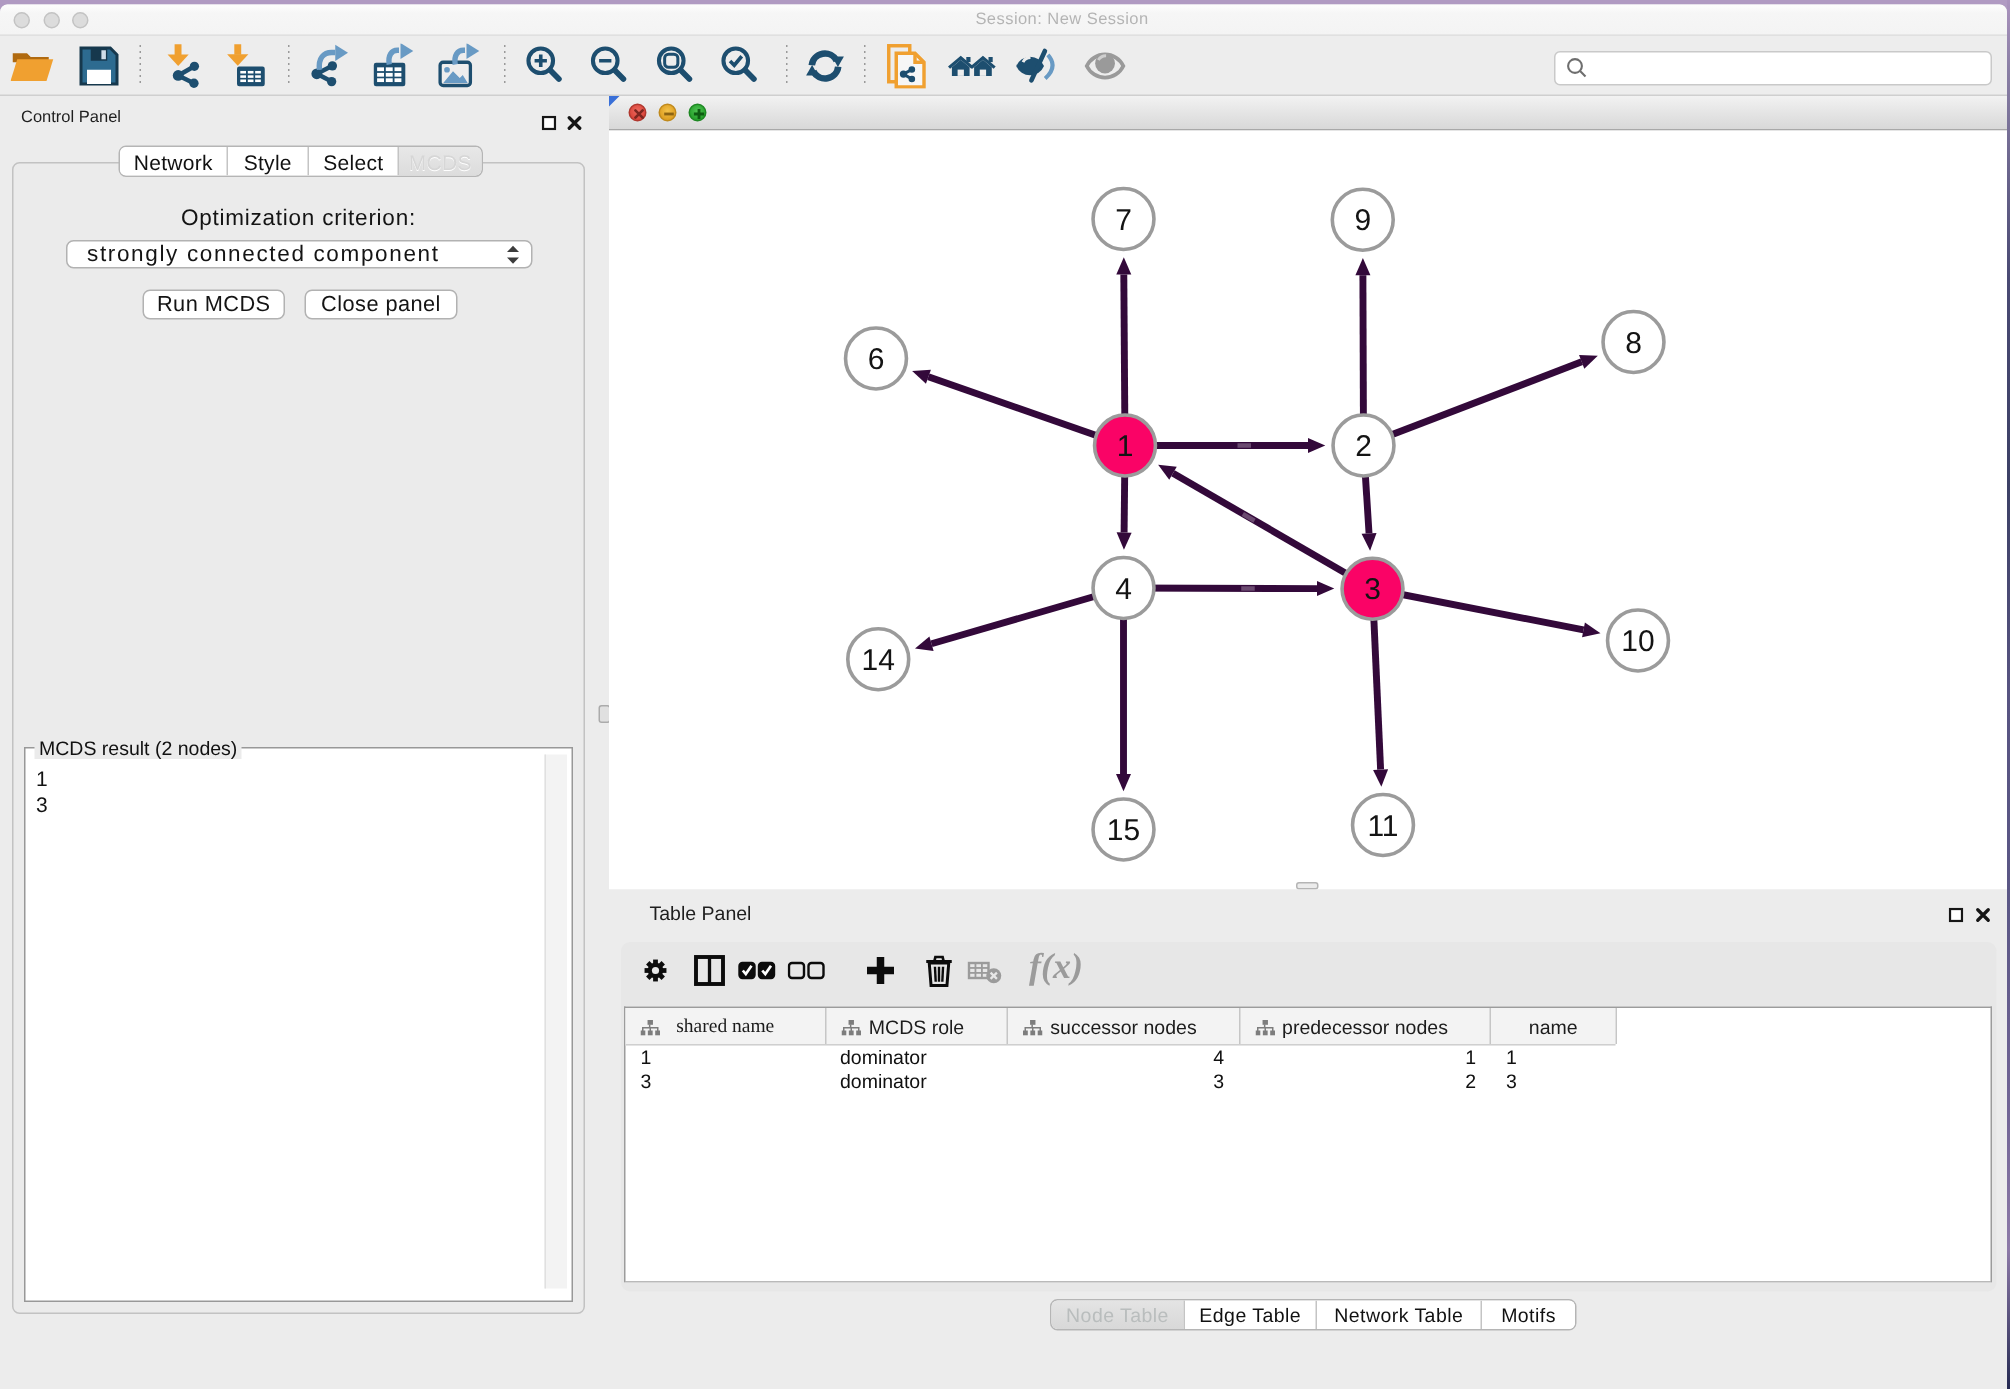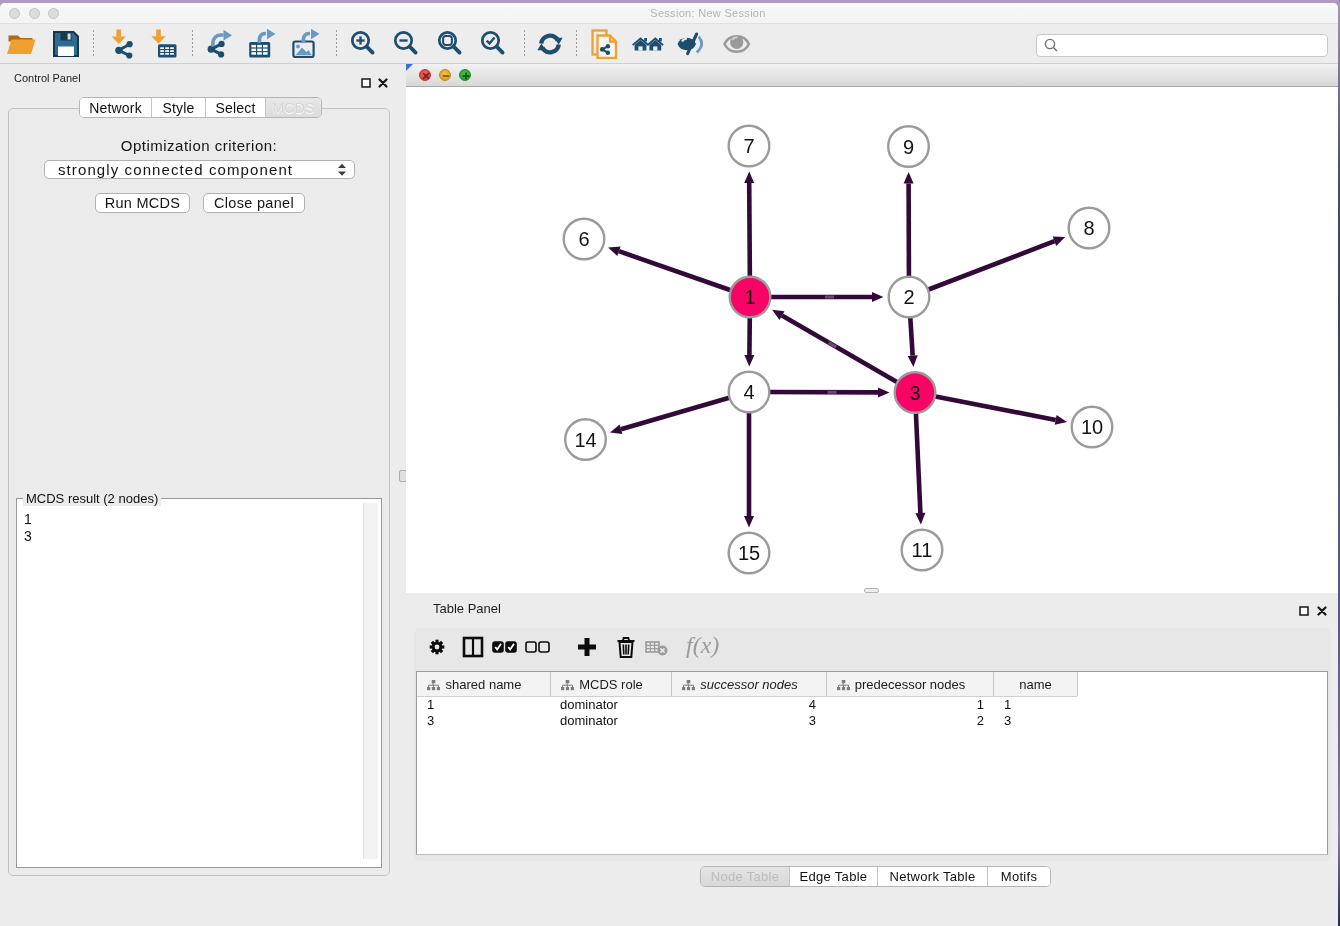--- a/index.html
+++ b/index.html
@@ -458,43 +458,43 @@
                   <line x1="2" y1="11.3" x2="15" y2="11.3"></line>
                   <line x1="2" y1="14.6" x2="15" y2="14.6"></line>
                   <line x1="6.3" y1="8" x2="6.3" y2="18"></line>
                   <line x1="10.6" y1="8" x2="10.6" y2="18"></line>
                 </g>
                 <circle cx="18.5" cy="16.5" r="5" fill="#9b9b9b"></circle>
                 <path d="M16.4,14.4 L20.6,18.6 M20.6,14.4 L16.4,18.6" stroke="#e7e7e7" stroke-width="1.5"></path>
               </g>
             </svg>
           </div>
-          <div style="position:absolute; left:272px; top:4px;"><span style="font-family:'Liberation Serif',serif; font-style:italic; font-size:24px; color:#9b9b9b;">f(x)</span></div>
+          <div style="position:absolute; left:272px; top:4px;font-weight:bold;"><span style="font-family:'Liberation Serif',serif; font-style:italic; font-size:24px; color:#9b9b9b;">f(x)</span></div>
         </div>
       <div id="ttable" class="abs">
         <div id="thead">
-            <div class="th" style="left:0px; width:134px;"><span style="position:absolute;left:10px;top:7px;"><svg width="13" height="11" viewBox="0 0 13 11">
+            <div class="th" style="left:0px; width:134px;font-family:Liberation Serif, serif;"><span style="position:absolute;left:10px;top:7px;"><svg width="13" height="11" viewBox="0 0 13 11">
                   <g fill="#7d7d7d">
                     <rect x="4.7" y="0" width="3.6" height="3.2"></rect>
                     <rect x="0" y="7" width="3.2" height="3.2"></rect>
                     <rect x="4.9" y="7" width="3.2" height="3.2"></rect>
                     <rect x="9.8" y="7" width="3.2" height="3.2"></rect>
                     <path d="M6.1,3 L6.1,5.2 M1.5,7.3 L1.5,5.2 L11.5,5.2 L11.5,7.3 M6.5,5.2 L6.5,7.3" stroke="#7d7d7d" stroke-width="1" fill="none"></path>
                   </g>
                 </svg></span>shared name</div>
             <div class="th" style="left:134px; width:121px;"><span style="position:absolute;left:10px;top:7px;"><svg width="13" height="11" viewBox="0 0 13 11">
                   <g fill="#7d7d7d">
                     <rect x="4.7" y="0" width="3.6" height="3.2"></rect>
                     <rect x="0" y="7" width="3.2" height="3.2"></rect>
                     <rect x="4.9" y="7" width="3.2" height="3.2"></rect>
                     <rect x="9.8" y="7" width="3.2" height="3.2"></rect>
                     <path d="M6.1,3 L6.1,5.2 M1.5,7.3 L1.5,5.2 L11.5,5.2 L11.5,7.3 M6.5,5.2 L6.5,7.3" stroke="#7d7d7d" stroke-width="1" fill="none"></path>
                   </g>
                 </svg></span>MCDS role</div>
-            <div class="th" style="left:255px; width:155px;font-style:italic;"><span style="position:absolute;left:10px;top:7px;"><svg width="13" height="11" viewBox="0 0 13 11">
+            <div class="th" style="left:255px; width:155px;"><span style="position:absolute;left:10px;top:7px;"><svg width="13" height="11" viewBox="0 0 13 11">
                   <g fill="#7d7d7d">
                     <rect x="4.7" y="0" width="3.6" height="3.2"></rect>
                     <rect x="0" y="7" width="3.2" height="3.2"></rect>
                     <rect x="4.9" y="7" width="3.2" height="3.2"></rect>
                     <rect x="9.8" y="7" width="3.2" height="3.2"></rect>
                     <path d="M6.1,3 L6.1,5.2 M1.5,7.3 L1.5,5.2 L11.5,5.2 L11.5,7.3 M6.5,5.2 L6.5,7.3" stroke="#7d7d7d" stroke-width="1" fill="none"></path>
                   </g>
                 </svg></span>successor nodes</div>
             <div class="th" style="left:410px; width:167px;"><span style="position:absolute;left:10px;top:7px;"><svg width="13" height="11" viewBox="0 0 13 11">
                   <g fill="#7d7d7d">

